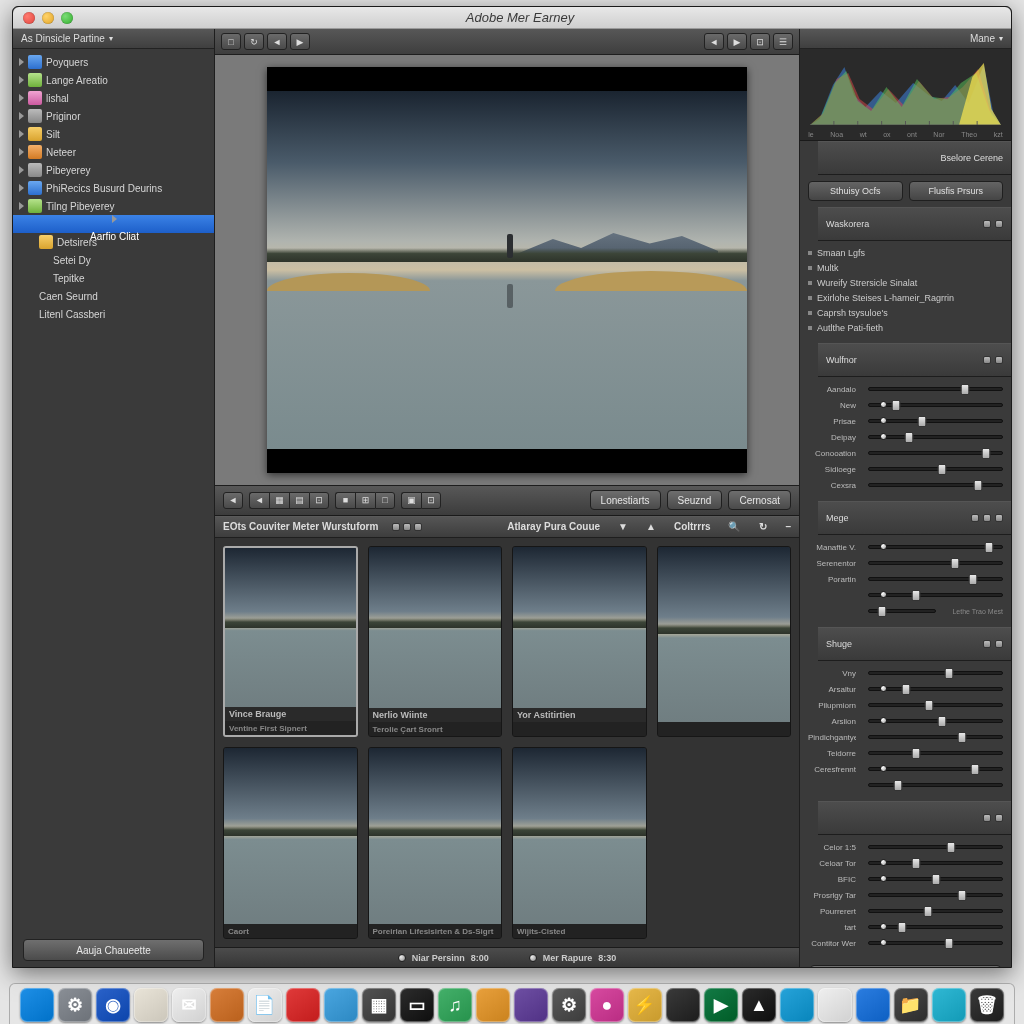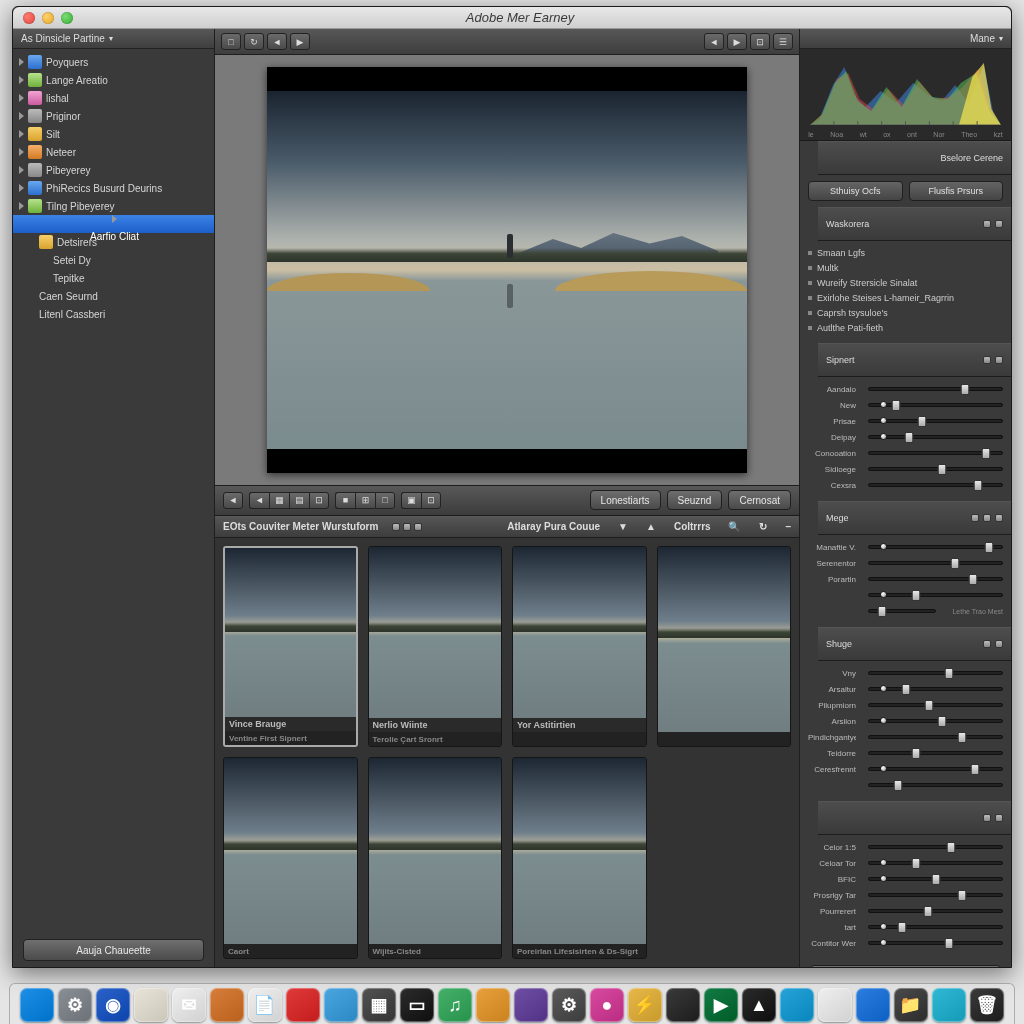--- a/index.html
+++ b/index.html
@@ -296,27 +296,39 @@
             <div class="thumb">
               <div class="timg"></div>
               <div class="thumb-footer"></div>
             </div>
             <div class="thumb">
               <div class="timg"></div>
               <div class="thumb-footer">Caort</div>
             </div>
             <div class="thumb">
               <div class="timg"></div>
-              <div class="thumb-footer">Wijits-Cisted</div>
+              <div class="thumb-footer">Poreirlan Lifesisirten &amp; Ds-Sigrt</div>
             </div>
             <div class="thumb">
               <div class="timg"></div>
-              <div class="thumb-footer">Poreirlan Lifesisirten &amp; Ds-Sigrt</div>
-            </div>
-          </div>
+              <div class="thumb-footer">Wijits-Cisted</div>
+            </div>
+          </div>
+        <div class="vs-footer">
+          <div style="display:flex;align-items:center;gap:6px;">
+              <span class="knob"></span>
+              <span>Niar Persinn</span>
+              <span>8:00</span>
+            </div>
+          <div style="display:flex;align-items:center;gap:6px;">
+              <span class="knob"></span>
+              <span>Mer Rapure</span>
+              <span>8:30</span>
+            </div>
+        </div>
       </div>
     </div>
 
     <div class="rightp">
       <div class="rp-header">
         <span>Mane</span>
           <span class="chev">▾</span>
       </div>
       <div class="histogram">
         <svg viewBox="0 0 200 70" preserveAspectRatio="none">
@@ -380,21 +392,21 @@
           <div class="row">
             <span class="dash"></span>
             <span>Caprsh tsysuloe's</span>
           </div>
           <div class="row">
             <span class="dash"></span>
             <span>Autlthe Pati-fieth</span>
           </div>
         </div>
       <div class="section-title">
-          <span>Sipnert</span>
+          <span>Wulfnor</span>
           <span class="right">
             <span class="mini-icon"></span>
             <span class="mini-icon"></span>
           </span>
         </div>
       <div class="sliders" id="slidersB">
           <div class="slider-row">
             <span class="lbl">Aandalo</span>
             <span class="track">
               <span class="thumbk" style="left: 72%;"></span>

